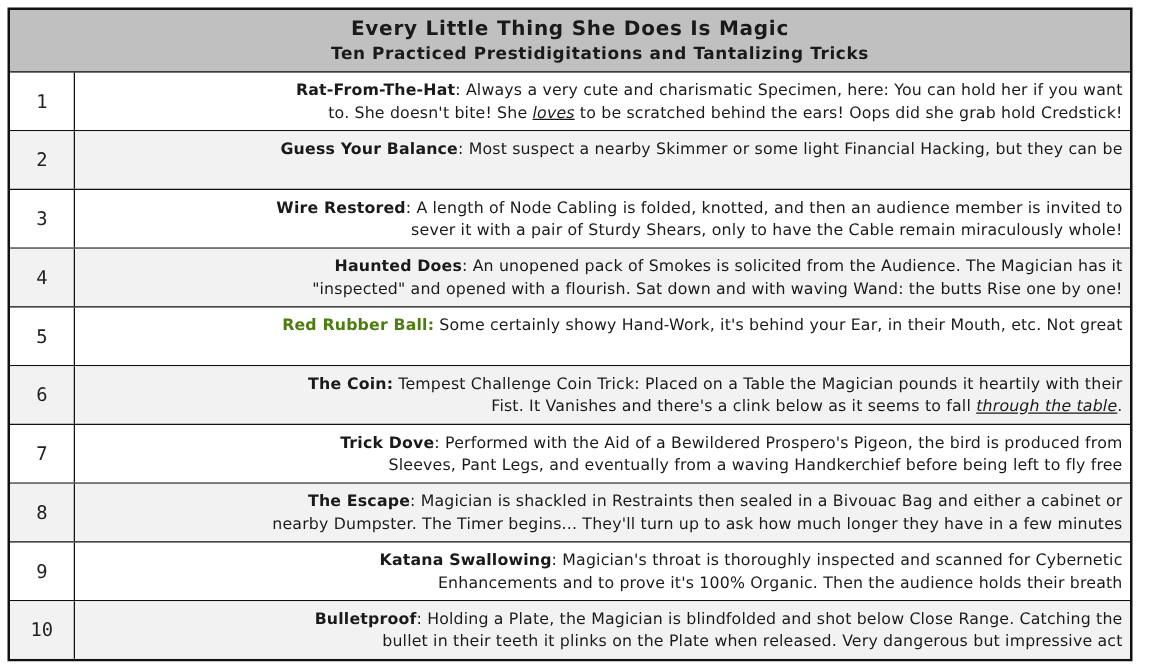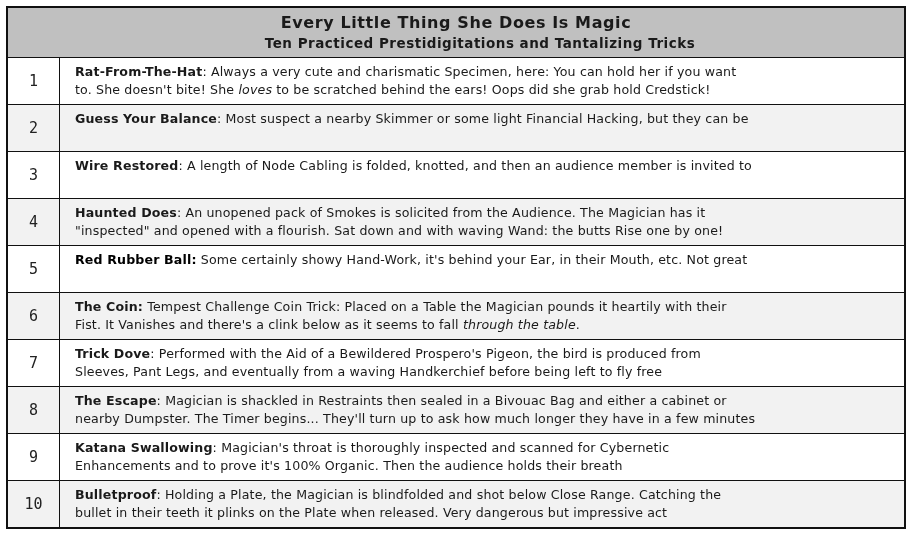--- a/index.html
+++ b/index.html
@@ -11,24 +11,24 @@
             text-align: center; box-sizing: border-box; padding-top: 5px; }
   .title { font-size: 16px; font-weight: bold; letter-spacing: 0.6px; line-height: 20px; color: #1a1a1a; }
   .subtitle { font-size: 13.5px; font-weight: bold; letter-spacing: 0.5px; line-height: 20px; color: #1a1a1a; padding-left: 48px; }
   .row { display: flex; height: 47px; border-bottom: 1px solid #111; box-sizing: border-box; }
   .row:last-child { border-bottom: none; height: 46px; }
   .row.alt { background: #f2f2f2; }
   .num { width: 51px; flex: 0 0 51px; border-right: 1px solid #111; display: flex;
          align-items: center; justify-content: center; font-family: "DejaVu Sans Mono", monospace;
          font-size: 15px; color: #222; }
   .desc { flex: 1; padding: 5px 6px 0 15px; font-size: 12.6px; line-height: 18px;
-          letter-spacing: 0.15px; color: #1a1a1a; white-space: nowrap; overflow: hidden; }
+          letter-spacing: 0.15px; color: #1a1a1a; white-space: nowrap; overflow: hidden; text-align: right; }
   .desc .name { font-weight: bold; }
-  .desc .name.red { color: #000000; }
-  .desc em { font-style: italic; }
+  .desc .name.red { color: #4d7c0f; }
+  .desc em { font-style: italic; text-decoration: underline; }
 </style>
 </head>
 <body>
 
 <div class="table">
   <div class="header">
     <div class="title">Every Little Thing She Does Is Magic</div>
     <div class="subtitle">Ten Practiced Prestidigitations and Tantalizing Tricks</div>
   </div>
 
@@ -44,20 +44,21 @@
     <div class="num">2</div>
     <div class="desc">
       <span class="name">Guess Your Balance</span><span>: Most suspect a nearby Skimmer or some light Financial Hacking, but they can be</span><br>
     </div>
   </div>
 
   <div class="row">
     <div class="num">3</div>
     <div class="desc">
       <span class="name">Wire Restored</span><span>: A length of Node Cabling is folded, knotted, and then an audience member is invited to</span><br>
+      <span>sever it with a pair of Sturdy Shears, only to have the Cable remain miraculously whole!</span>
     </div>
   </div>
 
   <div class="row alt">
     <div class="num">4</div>
     <div class="desc">
       <span class="name">Haunted Does</span><span>: An unopened pack of Smokes is solicited from the Audience. The Magician has it</span><br>
       <span>"inspected" and opened with a flourish. Sat down and with waving Wand: the butts Rise one by one!</span>
     </div>
   </div>

